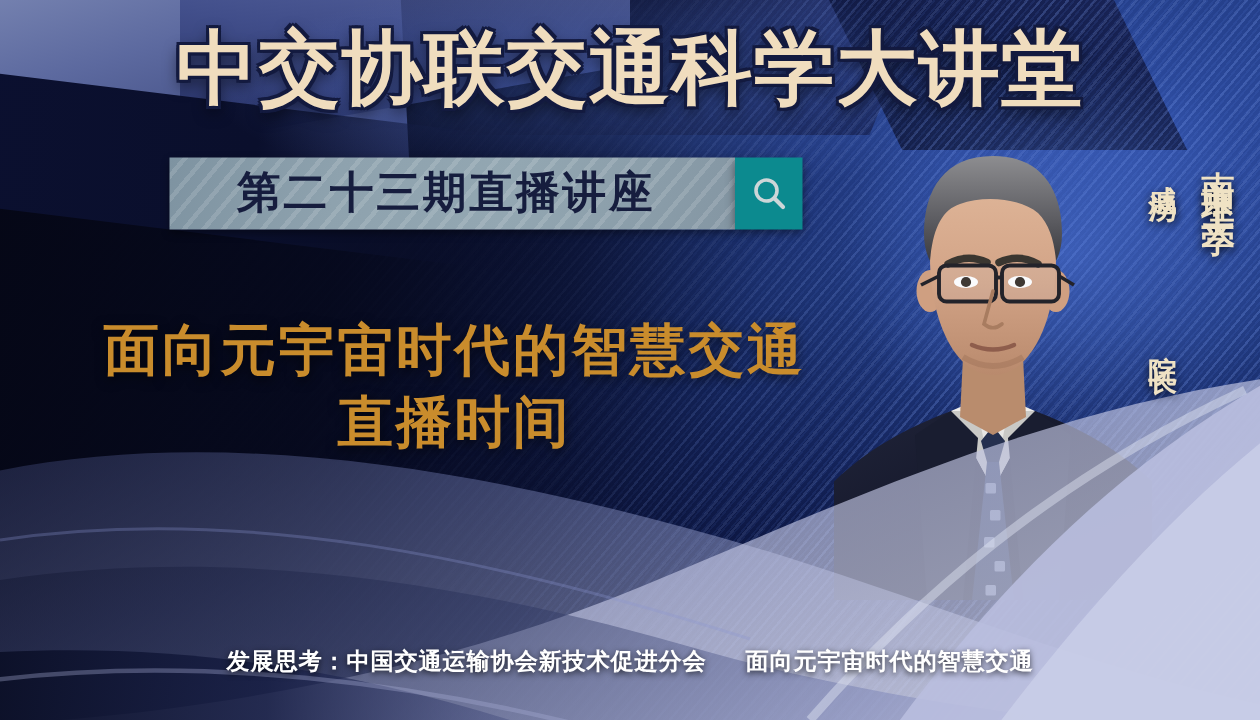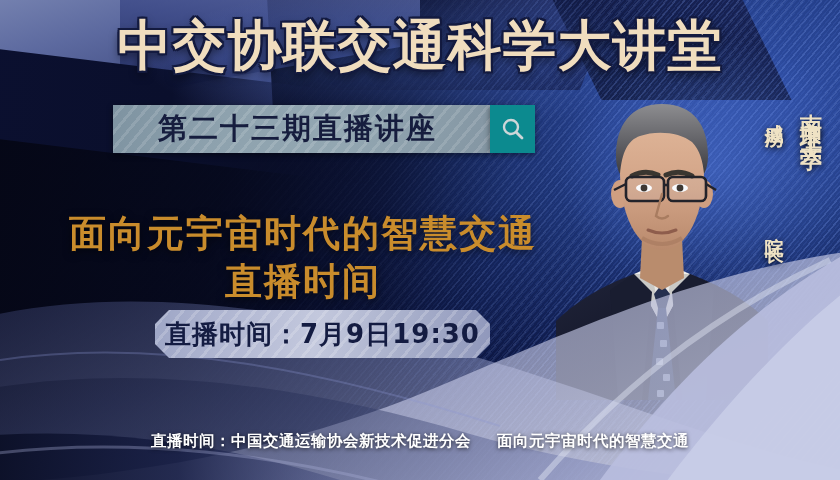--- a/index.html
+++ b/index.html
@@ -375,26 +375,22 @@
         <line x1="16.2" y1="16.2" x2="22" y2="22" stroke="#cdd6d8" stroke-width="2.8" stroke-linecap="round"></line>
       </svg>
     </span>
   </div>
 
   <div class="maintitle">
     <span>面向元宇宙时代的智慧交通</span>
     <span class="l2">直播时间</span>
   </div>
 
-  <div class="time-plate">
-    <div class="sheen"></div>
-    <div class="time-text">直播时间：7月9日19:30</div>
-  </div>
 
   <div class="vtext v-univ">南京理工大学</div>
   <div class="vtext v-name">戚湧</div>
   <div class="vtext v-role">院长</div>
 
   <div class="footer">
-    <span>直播时间：中国交通运输协会新技术促进分会</span><span class="gap"></span><span>面向元宇宙时代的智慧交通</span>
+    <span>发展思考：中国交通运输协会新技术促进分会</span><span class="gap"></span><span>面向元宇宙时代的智慧交通</span>
   </div>
 
 </div>
 
 </body></html>

